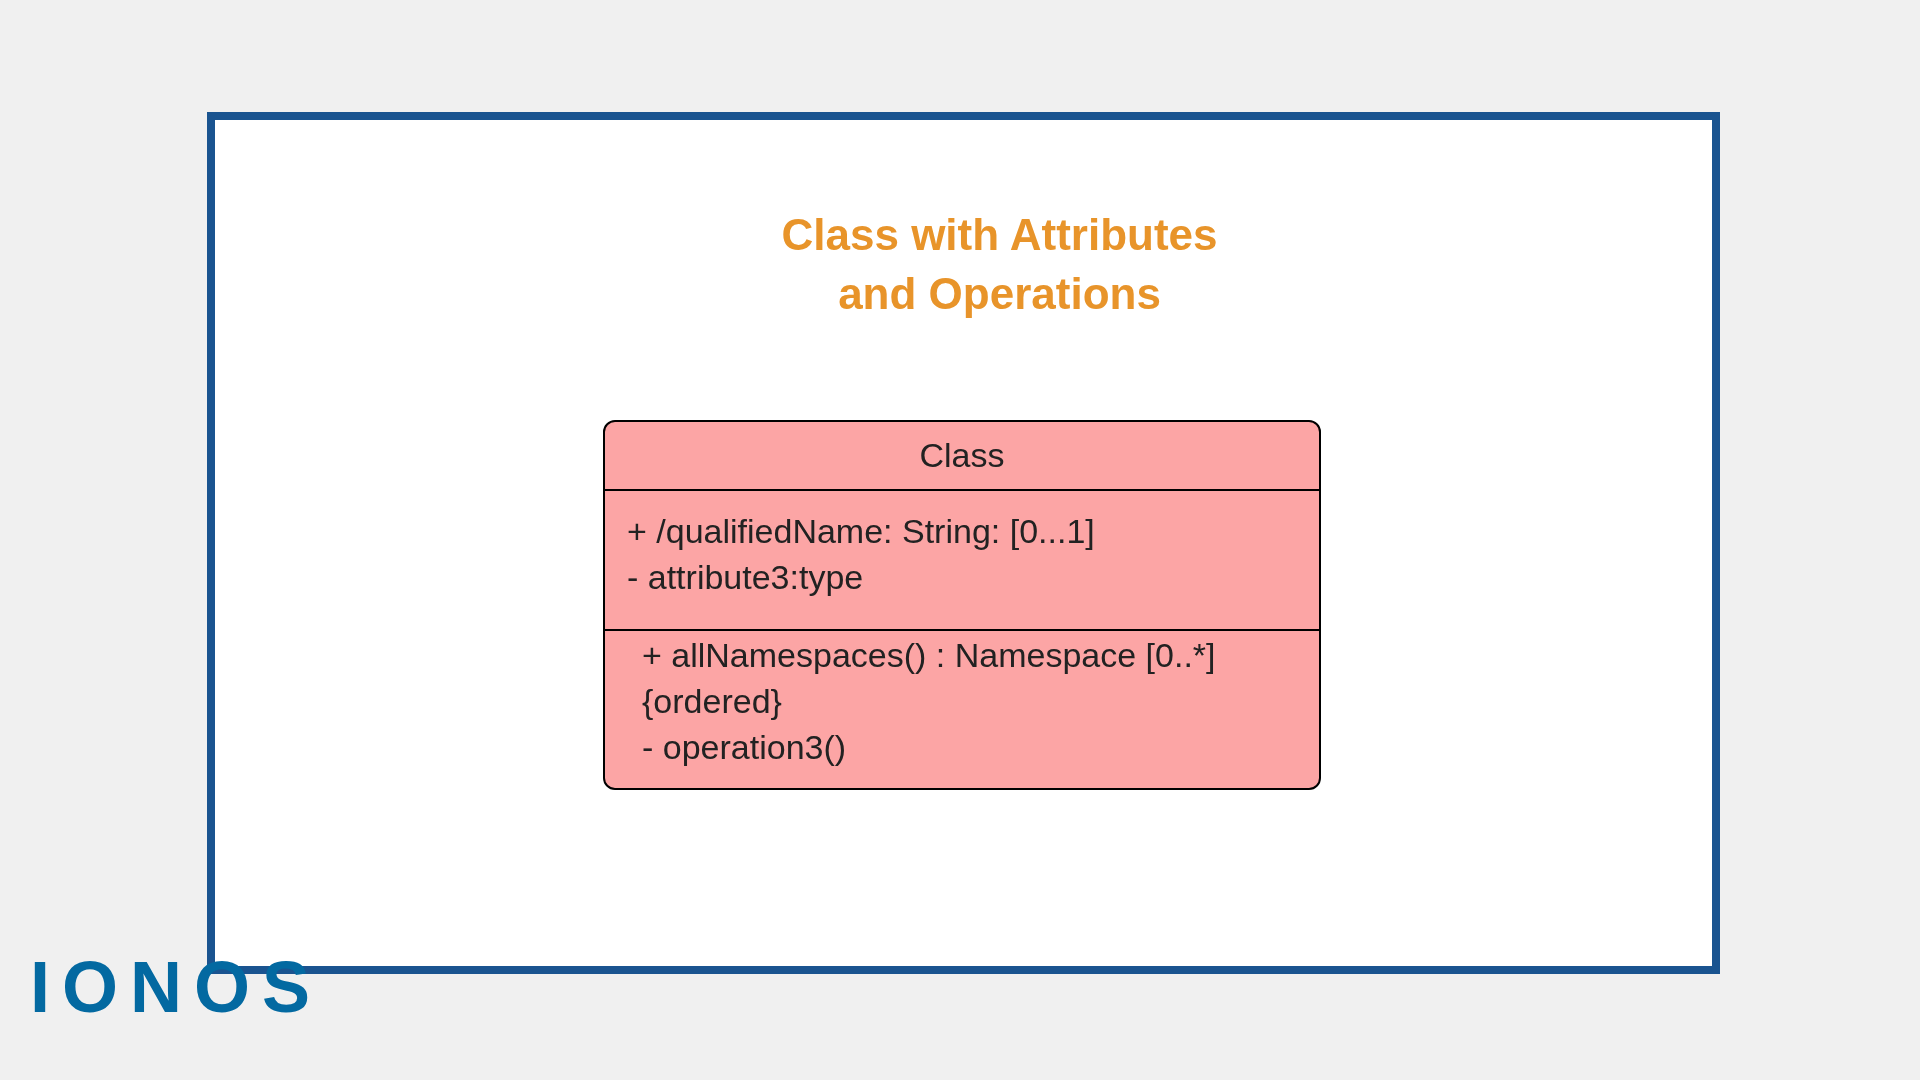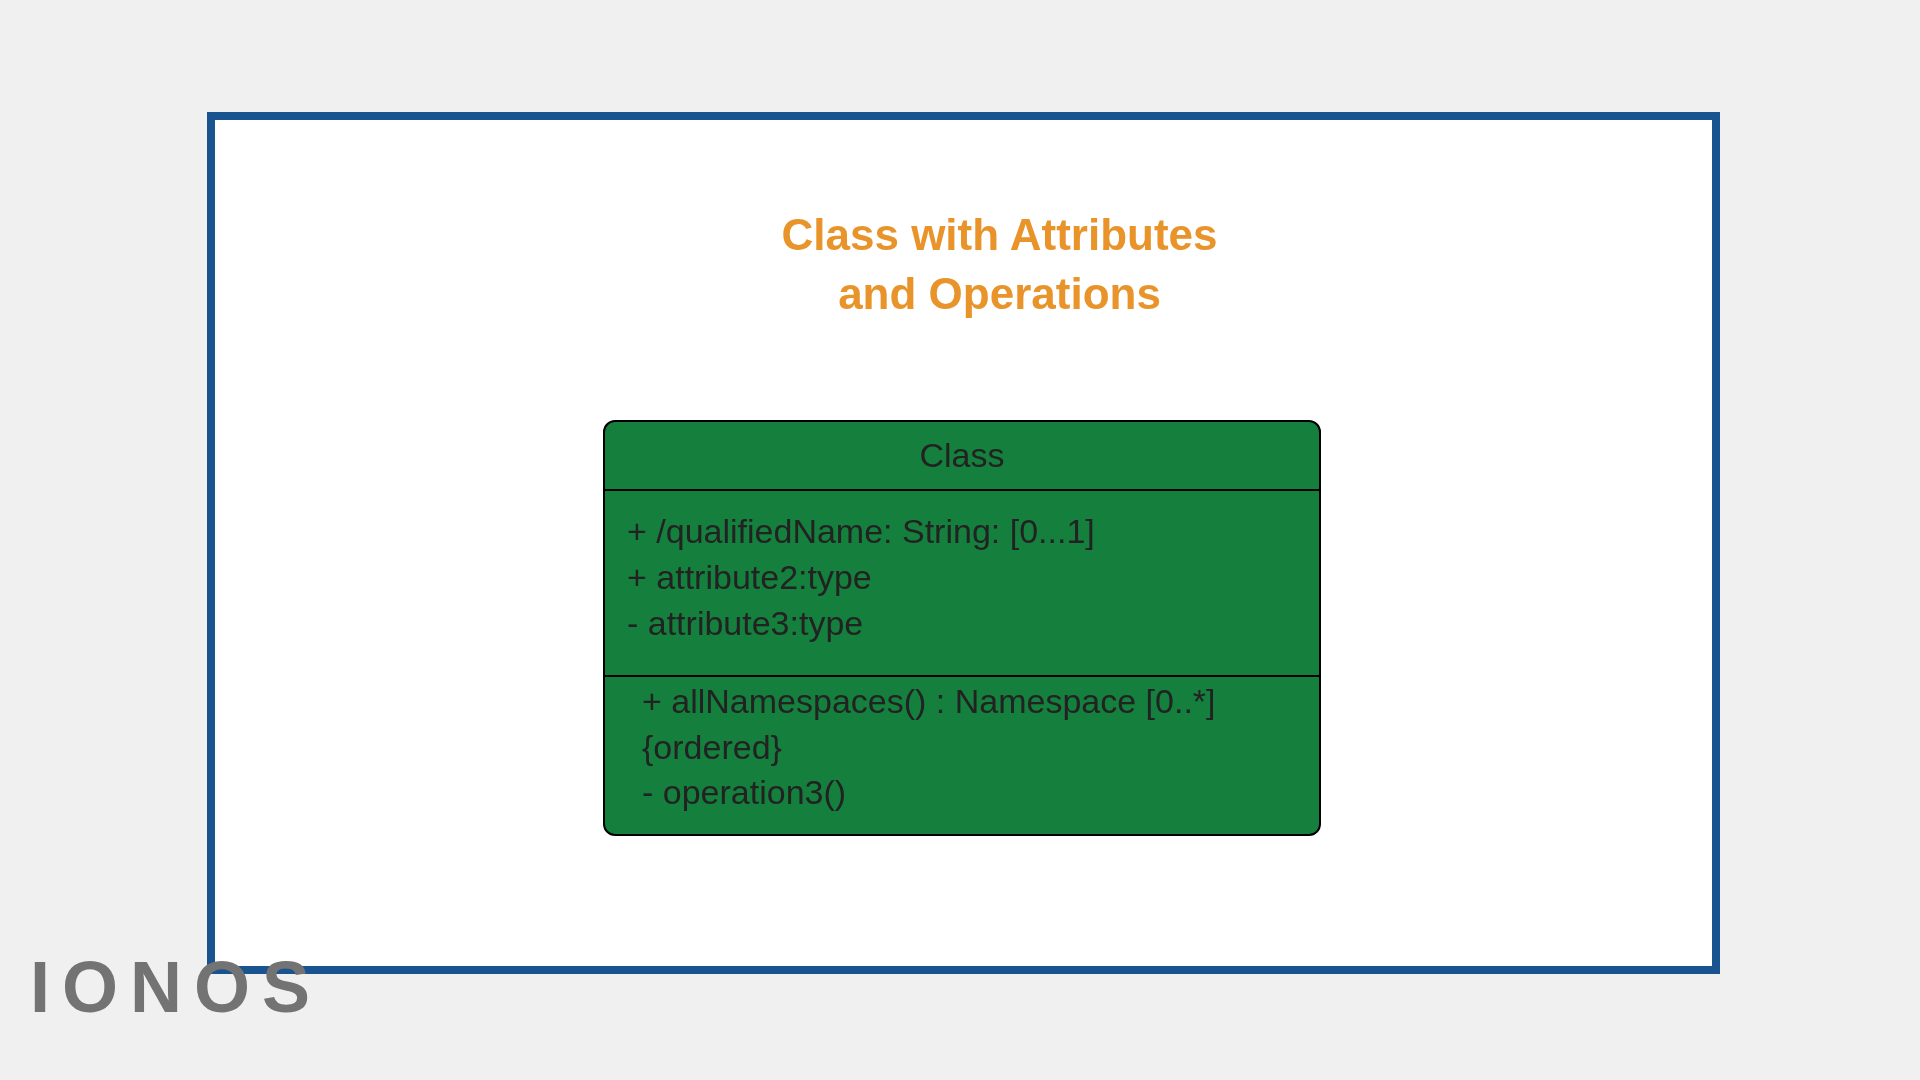--- a/index.html
+++ b/index.html
@@ -35,21 +35,21 @@
       line-height: 1.35;
       margin-left: 36px;
     }
     .uml-class {
       position: absolute;
       left: 388px;
       top: 300px;
       width: 718px;
       border: 2px solid #000;
       border-radius: 12px;
-      background: #15803d;
+      background: #fca5a5;
       font-size: 34px;
       color: #222;
     }
     .uml-class-name {
       text-align: center;
       padding: 14px 0;
       border-bottom: 2px solid #000;
     }
     .uml-attributes {
       padding: 18px 10px 28px 22px;
@@ -63,39 +63,38 @@
     }
     .uml-line {
       white-space: nowrap;
     }
     .logo {
       position: absolute;
       left: 30px;
       bottom: 52px;
       font-size: 72px;
       font-weight: 700;
-      color: #737373;
+      color: #0369a1;
       letter-spacing: 12px;
       font-family: Arial, sans-serif;
     }
   </style>
 </head>
 <body>
 
 <div class="outer-frame">
   <div class="title">
     <span>Class with Attributes</span><br>
     <span>and Operations</span>
   </div>
 
   <div class="uml-class">
     <div class="uml-class-name">Class</div>
     <div class="uml-attributes">
       <div class="uml-line">+ /qualifiedName: String: [0...1]</div>
-      <div class="uml-line">+ attribute2:type</div>
       <div class="uml-line">- attribute3:type</div>
     </div>
     <div class="uml-operations">
       <div class="uml-line" style="white-space: normal;">+ allNamespaces() : Namespace [0..*] {ordered}</div>
       <div class="uml-line">- operation3()</div>
     </div>
   </div>
 </div>
 
 <div class="logo">IONOS</div>

